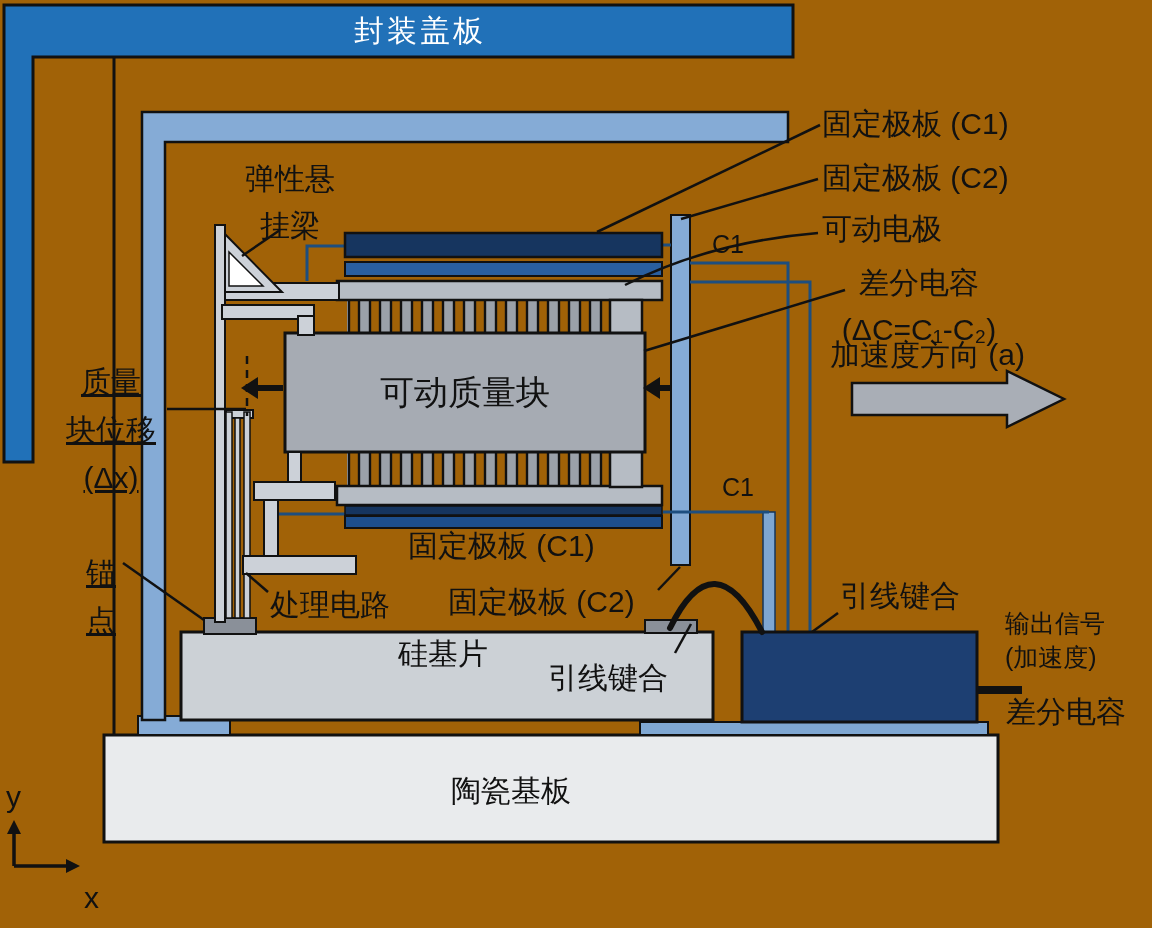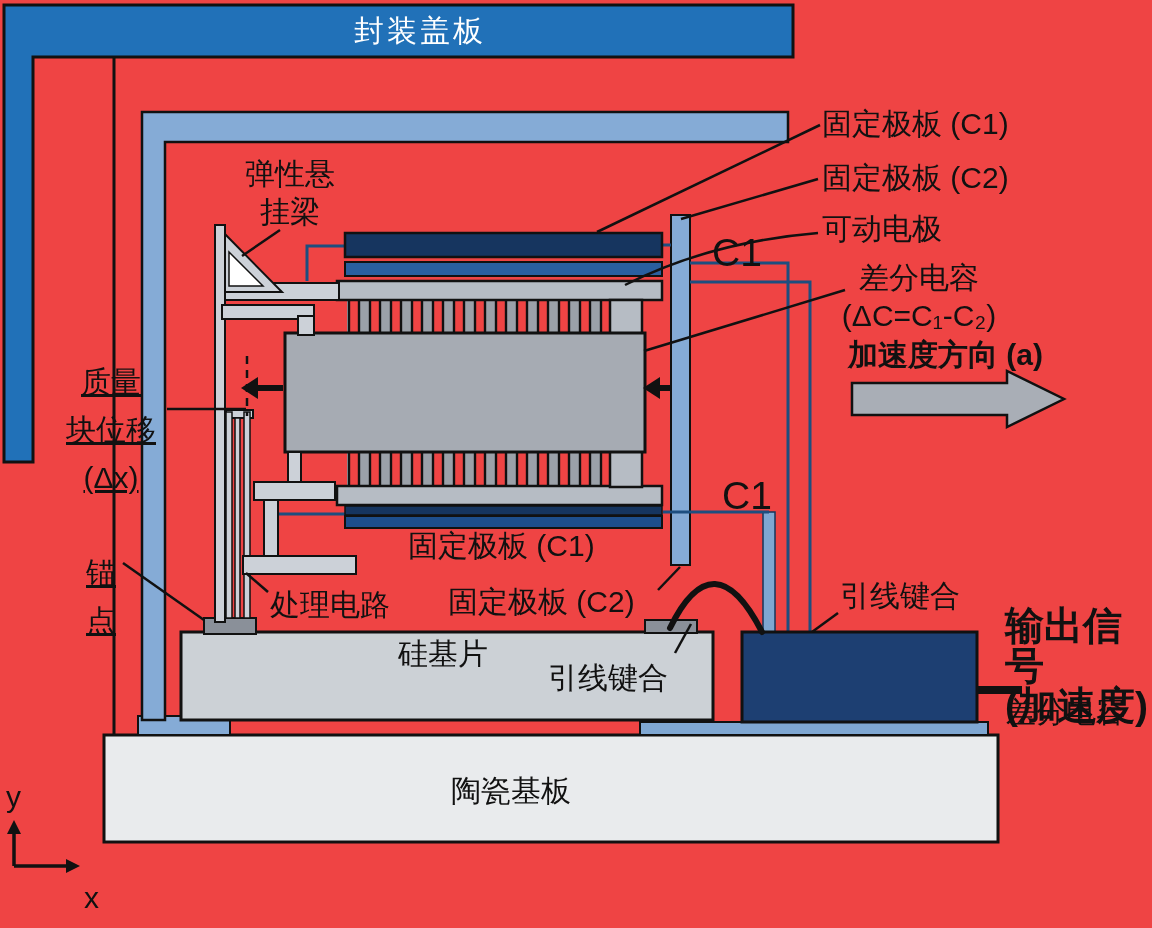--- a/index.html
+++ b/index.html
@@ -1,32 +1,32 @@
 <!DOCTYPE html>
 <html><head>
 <meta charset="utf-8">
 <style>
   html,body{margin:0;padding:0;background:#fff;}
   #stage{
-    position:relative;width:1152px;height:928px;background:#ef4444;overflow:hidden;
+    position:relative;width:1152px;height:928px;background:#a16207;overflow:hidden;
     font-family:"Liberation Sans", sans-serif;color:#111;
   }
   #diagram-svg{position:absolute;left:0;top:0;}
   .lbl{
     position:absolute;white-space:pre-line;color:#111;
     font-family:"Liberation Sans", sans-serif;line-height:1.22;
   }
   .center{transform:translateX(-50%);text-align:center;}
   .white{color:#ffffff;}
   .f30{font-size:30px;}
-  .f29{font-size:39px;}
+  .f29{font-size:25px;}
   .f34{font-size:34px;}
   .lh36{line-height:48px;text-decoration:underline;}
-  .lh38{line-height:38px;}
-  .lh28{line-height:40px;font-weight:bold;}
+  .lh38{line-height:47px;}
+  .lh28{line-height:34px;}
 </style>
 </head>
 <body>
 
 <div id="stage">
 
   <svg id="diagram-svg" width="1152" height="928" viewBox="0 0 1152 928">
     <defs>
       <pattern id="comb" width="21" height="36" patternUnits="userSpaceOnUse">
         <rect x="2" y="-5" width="11" height="46" fill="#9ba1a9" stroke="#111" stroke-width="2.4"></rect>
@@ -138,25 +138,26 @@
   <div class="lbl f30 center lh38" style="left:290px;top:155px;">弹性悬
 挂梁</div>
 
   <div class="lbl f30" style="left:822px;top:106px;">固定极板 (C1)</div>
   <div class="lbl f30" style="left:822px;top:160px;">固定极板 (C2)</div>
   <div class="lbl f30 center lh38" style="left:919px;top:259px;">差分电容
 (ΔC=C₁-C₂)</div>
 
   <div class="lbl f30" style="left:822px;top:211px;">可动电极</div>
 
-  <div class="lbl f30" style="left:848px;top:337px;font-weight:bold;">加速度方向 (a)</div>
+  <div class="lbl f30" style="left:830px;top:337px;">加速度方向 (a)</div>
 
   <div class="lbl f29" style="left:712px;top:229px;">C1</div>
   <div class="lbl f29" style="left:722px;top:472px;">C1</div>
 
+  <div class="lbl f34 center" style="left:465px;top:372px;">可动质量块</div>
 
   <div class="lbl f30 center lh36" style="left:111px;top:358px;">质量
 块位移
 (Δx)</div>
 
   <div class="lbl f30 center lh36" style="left:101px;top:549px;">锚
 点</div>
 
   <div class="lbl f30" style="left:270px;top:587px;">处理电路</div>
 

